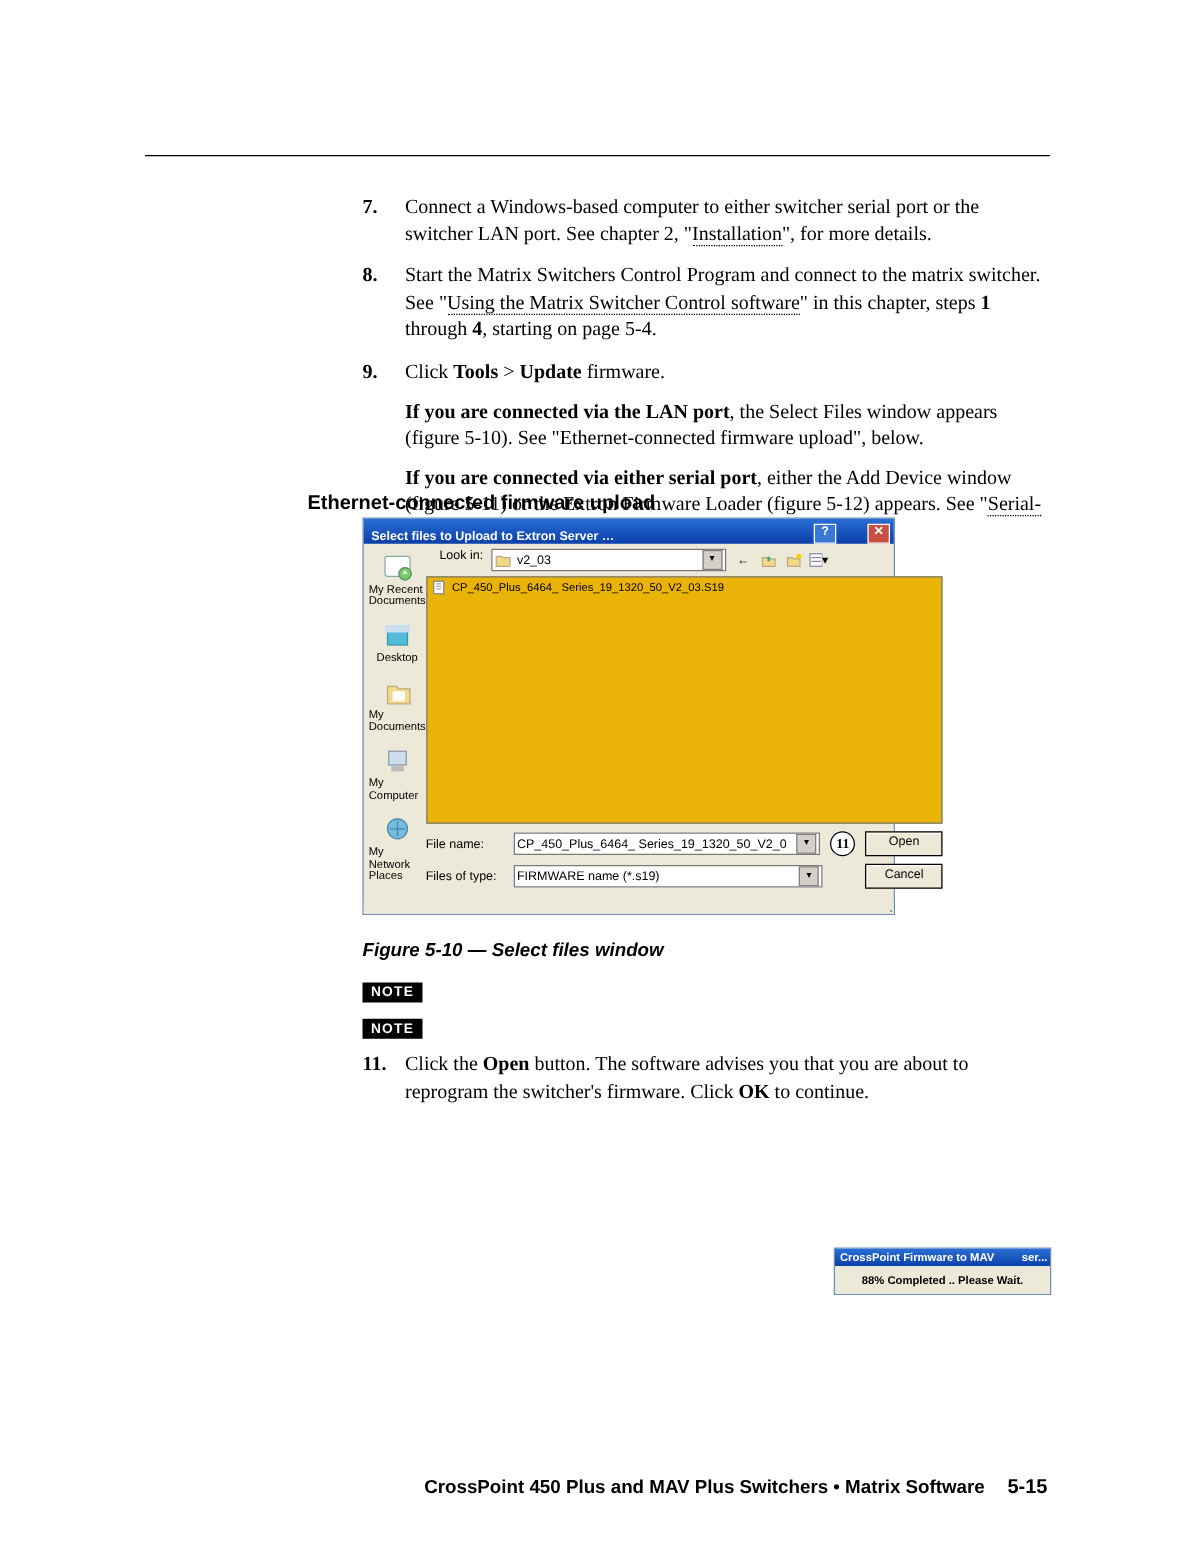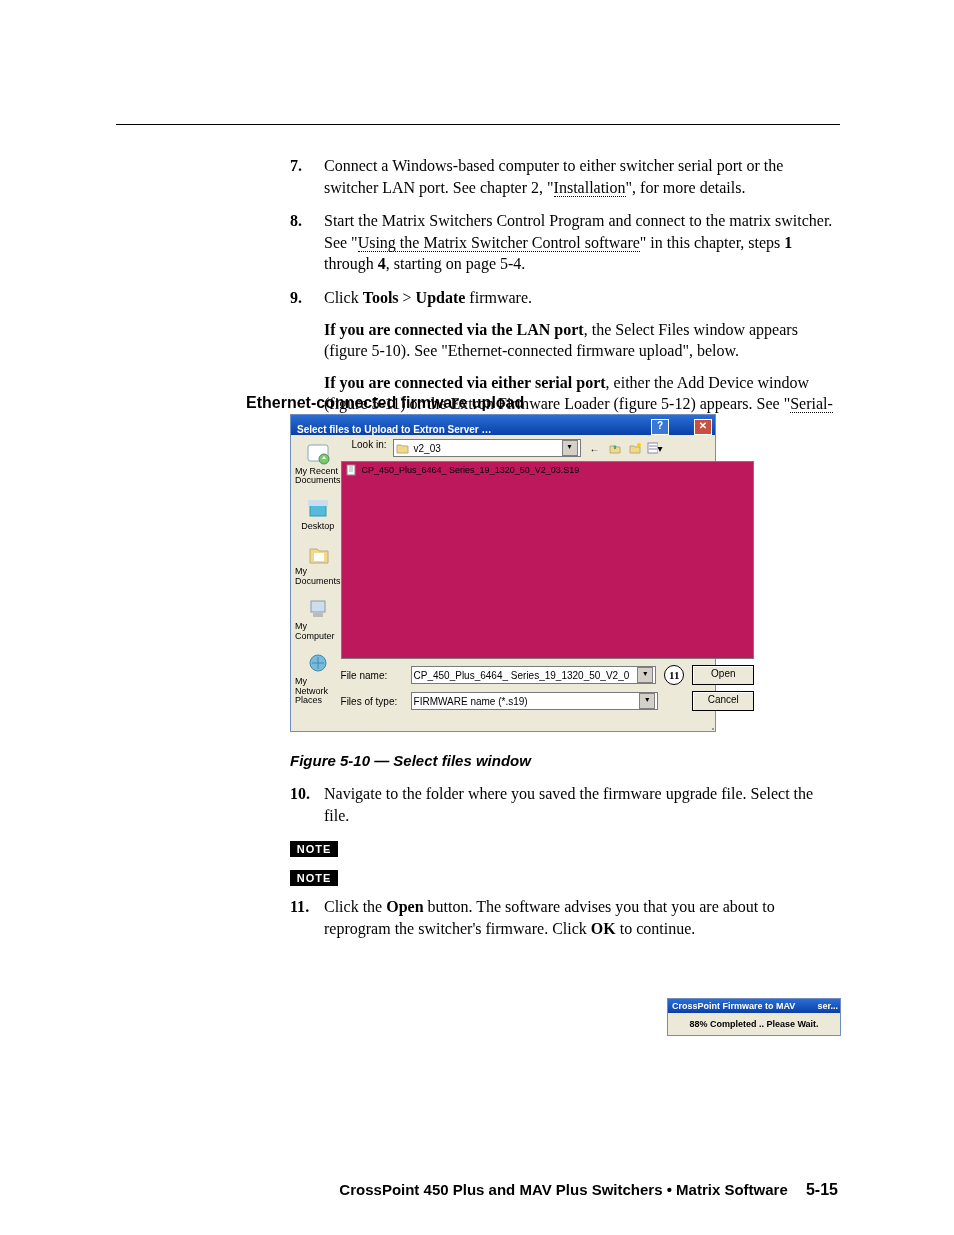--- a/index.html
+++ b/index.html
@@ -95,21 +95,21 @@
     height: 16px; padding: 0 2px; gap: 4px;
   }
   .combo .arrow {
     width: 14px; height: 14px; background: #d4d0c8;
     border: 1px solid #808080; font-size: 8px; line-height: 12px; text-align: center;
   }
   .combo.look { width: 182px; }
   .tool-icons { display: flex; gap: 4px; align-items: center; }
   .tool-icons span { width: 16px; height: 16px; display: inline-flex; align-items: center; justify-content: center; }
   .file-list {
-    border: 1px solid #7a7a7a; background: #be185d;
+    border: 1px solid #7a7a7a; background: #eab308;
     height: 192px;
     padding: 2px 4px;
     font-size: 9px;
   }
   .file-list .item { display: flex; align-items: center; gap: 4px; }
   .bottom-rows { margin-top: 6px; }
   .row2 { display: flex; align-items: center; gap: 8px; margin-bottom: 6px; }
   .row2 .lbl2 { width: 62px; }
   .combo.wide { flex: 1; }
   .circ {
@@ -319,24 +319,20 @@
         </div>
       </div>
     </div>
     <div class="resize"></div>
   </div>
 </div>
 
 <div class="fig-cap">Figure 5-10 — Select files window</div>
 
 <div class="content2" id="lower">
-    <div class="step">
-      <div class="num">10</div>
-      <div class="body">Navigate to the folder where you saved the firmware upgrade file.  Select the file.</div>
-    </div>
     <div class="note-row">
       <div class="note-badge">NOTE</div>
     </div>
     <div class="note-row">
       <div class="note-badge">NOTE</div>
     </div>
     <div class="step">
       <div class="num">11</div>
       <div class="body">Click the <b>Open</b> button.  The software advises you that you are about to reprogram the switcher's firmware.  Click <b>OK</b> to continue.</div>
     </div>

